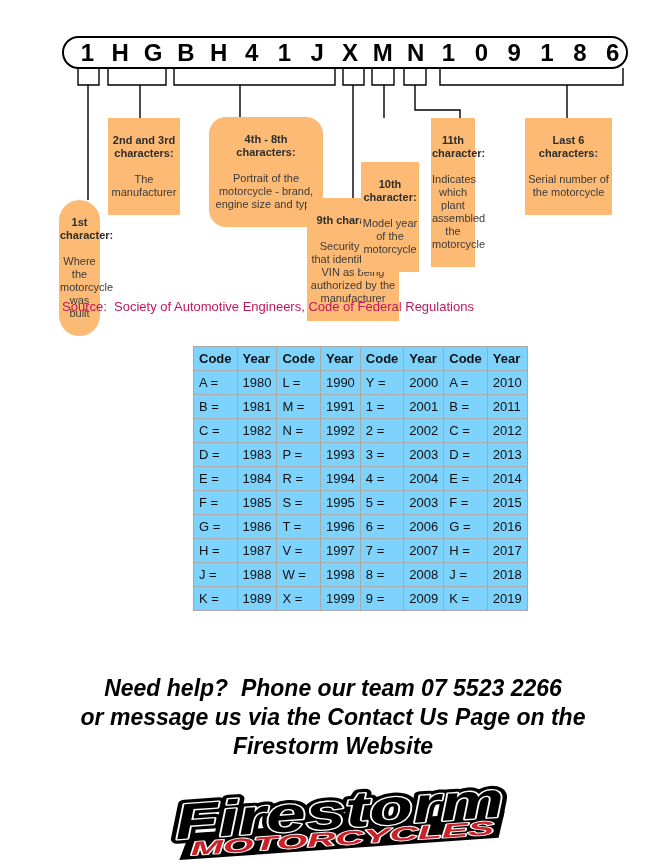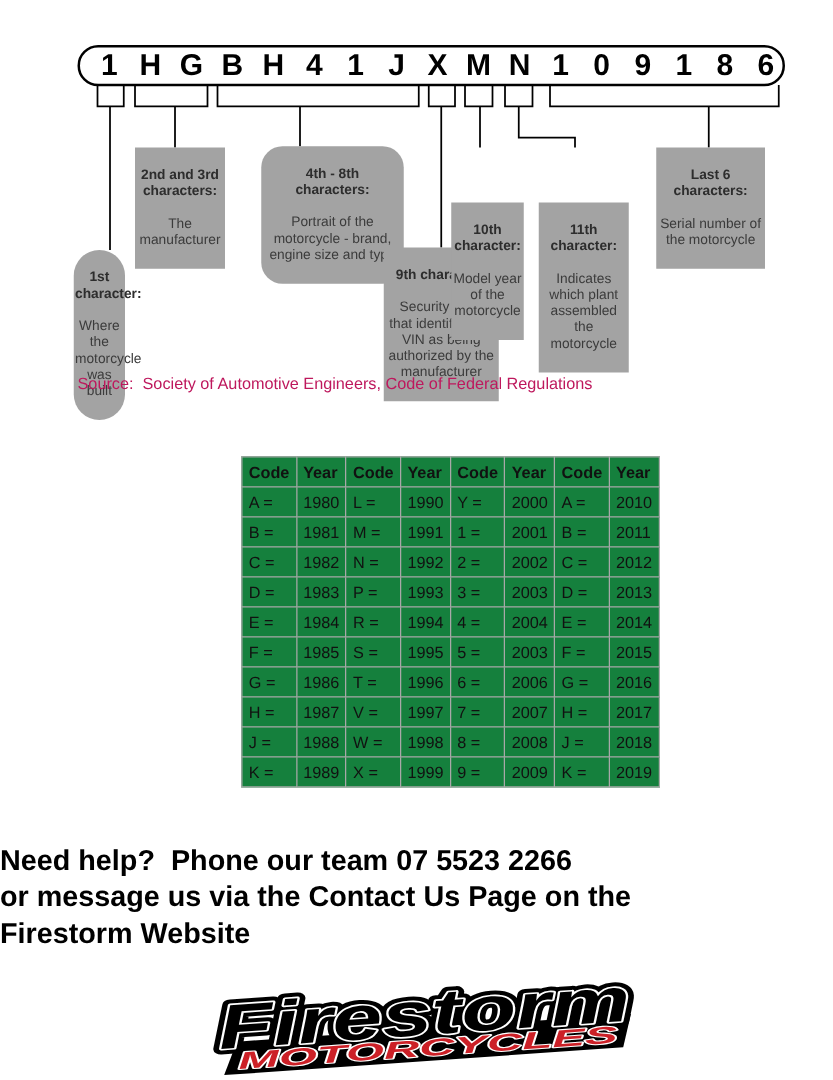--- a/index.html
+++ b/index.html
@@ -19,54 +19,54 @@
   .vin-chars span {
     flex:1; text-align:center; font-size:24px; font-weight:bold;
     line-height:29px; color:#000;
   }
 
   
   .connectors { position:absolute; left:0; top:0; }
 
   
   .label-box {
-    position:absolute; background:#a3a3a3; color:#3b3b3b;
+    position:absolute; background:#fdba74; color:#3b3b3b;
     font-size:11px; line-height:13px; text-align:center;
     padding:3px 1px; box-sizing:border-box; white-space:pre-line;
   }
   .label-box .t { font-weight:bold; color:#2d2d2d; display:block; }
   .label-box .b { display:block; }
   #box1 { left:59px;  top:200px; width:41px;border-radius:27px; }
   #box2 { left:108px; top:118px; width:72px; }
   #box3 { left:209px; top:117px; width:114px;border-radius:17px; }
   #box4 { left:307px; top:198px; width:92px; }
   #box5 { left:361px; top:118px; width:58px;margin-top:44px; }
-  #box6 { left:431px; top:118px; width:72px;margin-top:44px; }
+  #box6 { left:431px; top:118px; width:44px; }
   #box7 { left:525px; top:118px; width:87px; }
 
   .source-note {
     position:absolute; left:62px; top:299px; font-size:13px; color:#be185d;
     white-space:pre-wrap;
   }
 
   
-  .year-table { position:absolute; left:193px; top:365px; border-collapse:collapse; background:#15803d; }
+  .year-table { position:absolute; left:193px; top:346px; border-collapse:collapse; background:#7dd3fc; }
   .year-table th, .year-table td {
     border:1px solid #a8a8a8; font-size:13px; color:#111;
     padding:4px 5px; height:14px; vertical-align:middle;
   }
   .year-table th { text-align:left; font-weight:bold; }
   .year-table th.code, .year-table td.code { width:26px; text-align:left; }
   .year-table th.year, .year-table td.year { width:24px; }
   .year-table td.year { text-align:left; }
 
   
   .help {
-    position:absolute; left:0; top:674px; width:666px; 
-    font-size:23px; font-weight:bold; color:#000; line-height:29px;
+    position:absolute; left:0; top:674px; width:666px; text-align:center;
+    font-size:23px; font-weight:bold; color:#000; line-height:29px;font-style:italic;
   }
   .help div { white-space:pre-wrap; }
 
   
   .logo-svg { position:absolute; left:157px; top:776px; }
 </style>
 </head>
 <body>
 
 <div class="page">

